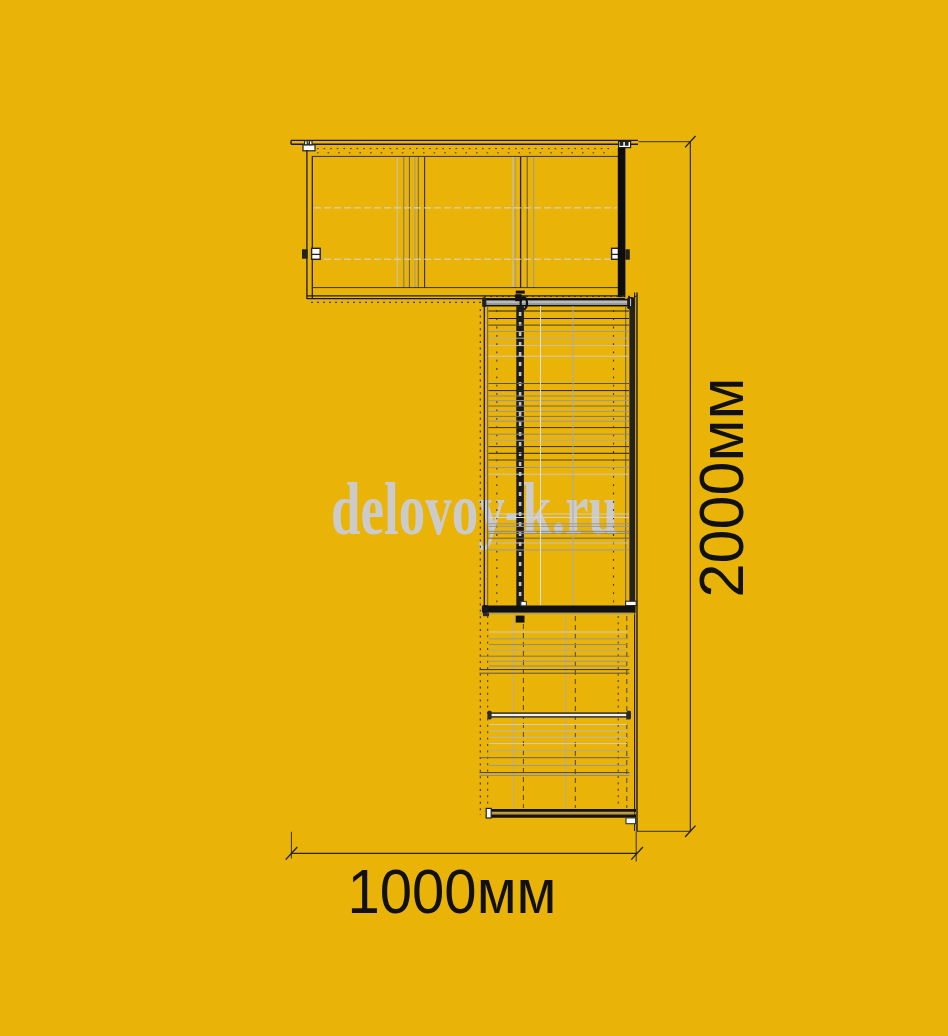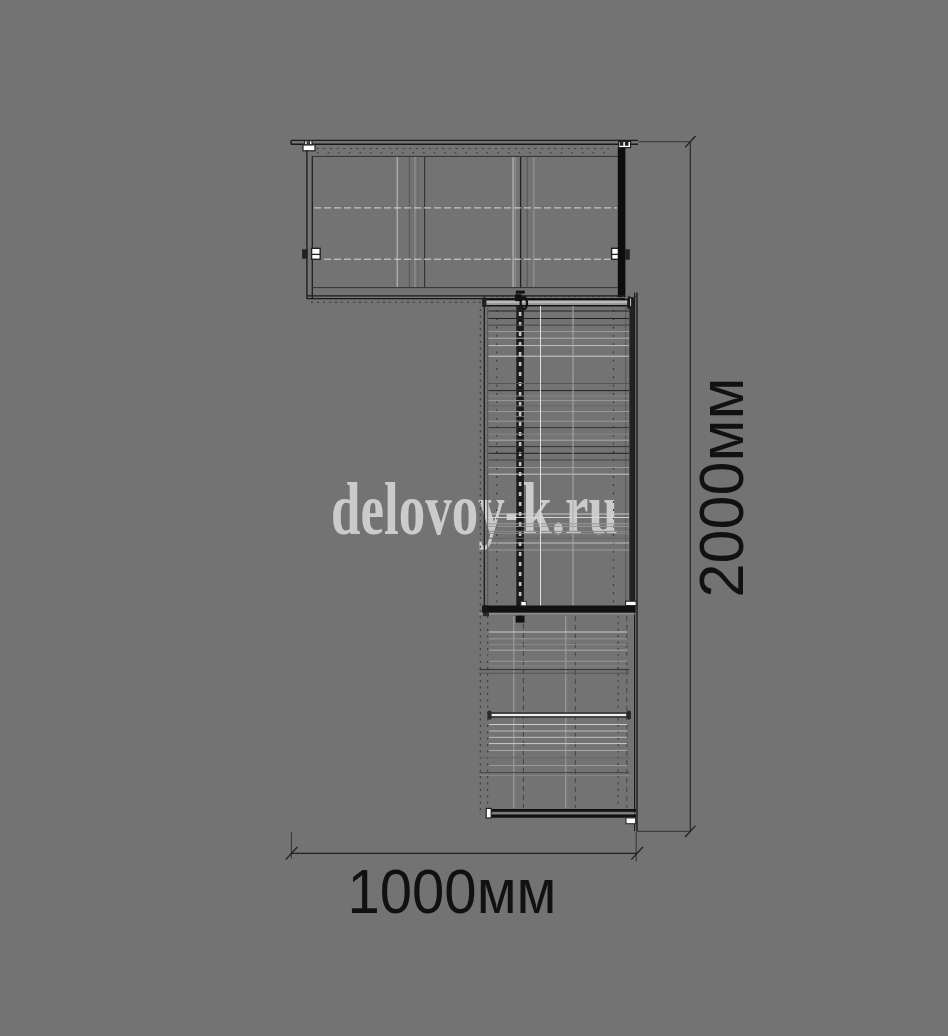--- a/index.html
+++ b/index.html
@@ -1,16 +1,16 @@
 <!DOCTYPE html>
 <html><head>
 <meta charset="utf-8">
 <style>
   html,body{margin:0;padding:0;background:#ffffff;}
-  #stage{position:relative;width:948px;height:1036px;background:#737373;overflow:hidden;
+  #stage{position:relative;width:948px;height:1036px;background:#eab308;overflow:hidden;
          font-family:"Liberation Sans", sans-serif;}
   svg{position:absolute;left:0;top:0;}
 </style>
 </head>
 <body>
 <div id="stage">
 <svg width="948" height="1036" viewBox="0 0 948 1036">
 
   <text x="474.5" y="534" font-family="Liberation Serif, serif" font-weight="bold" font-size="74" fill="#cbcbcb" text-anchor="middle" textLength="287" lengthAdjust="spacingAndGlyphs">delovoy-k.ru</text>
 

